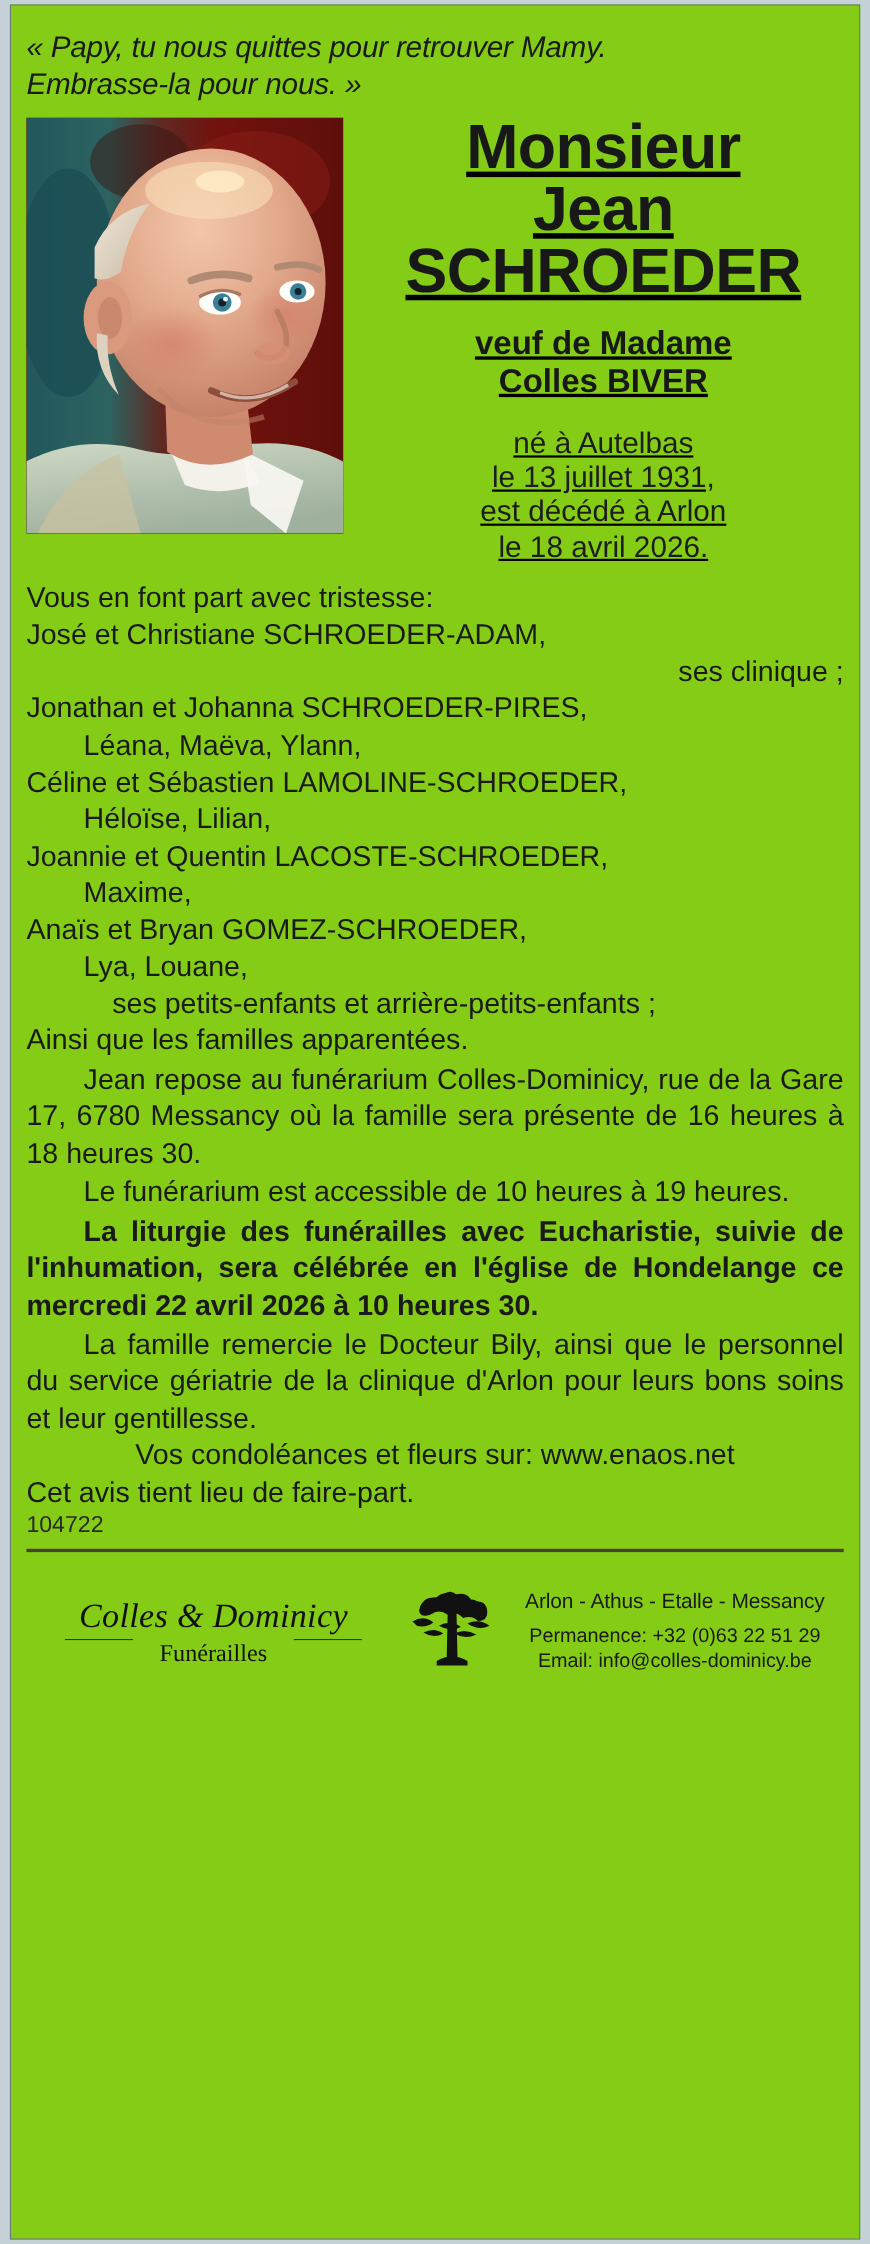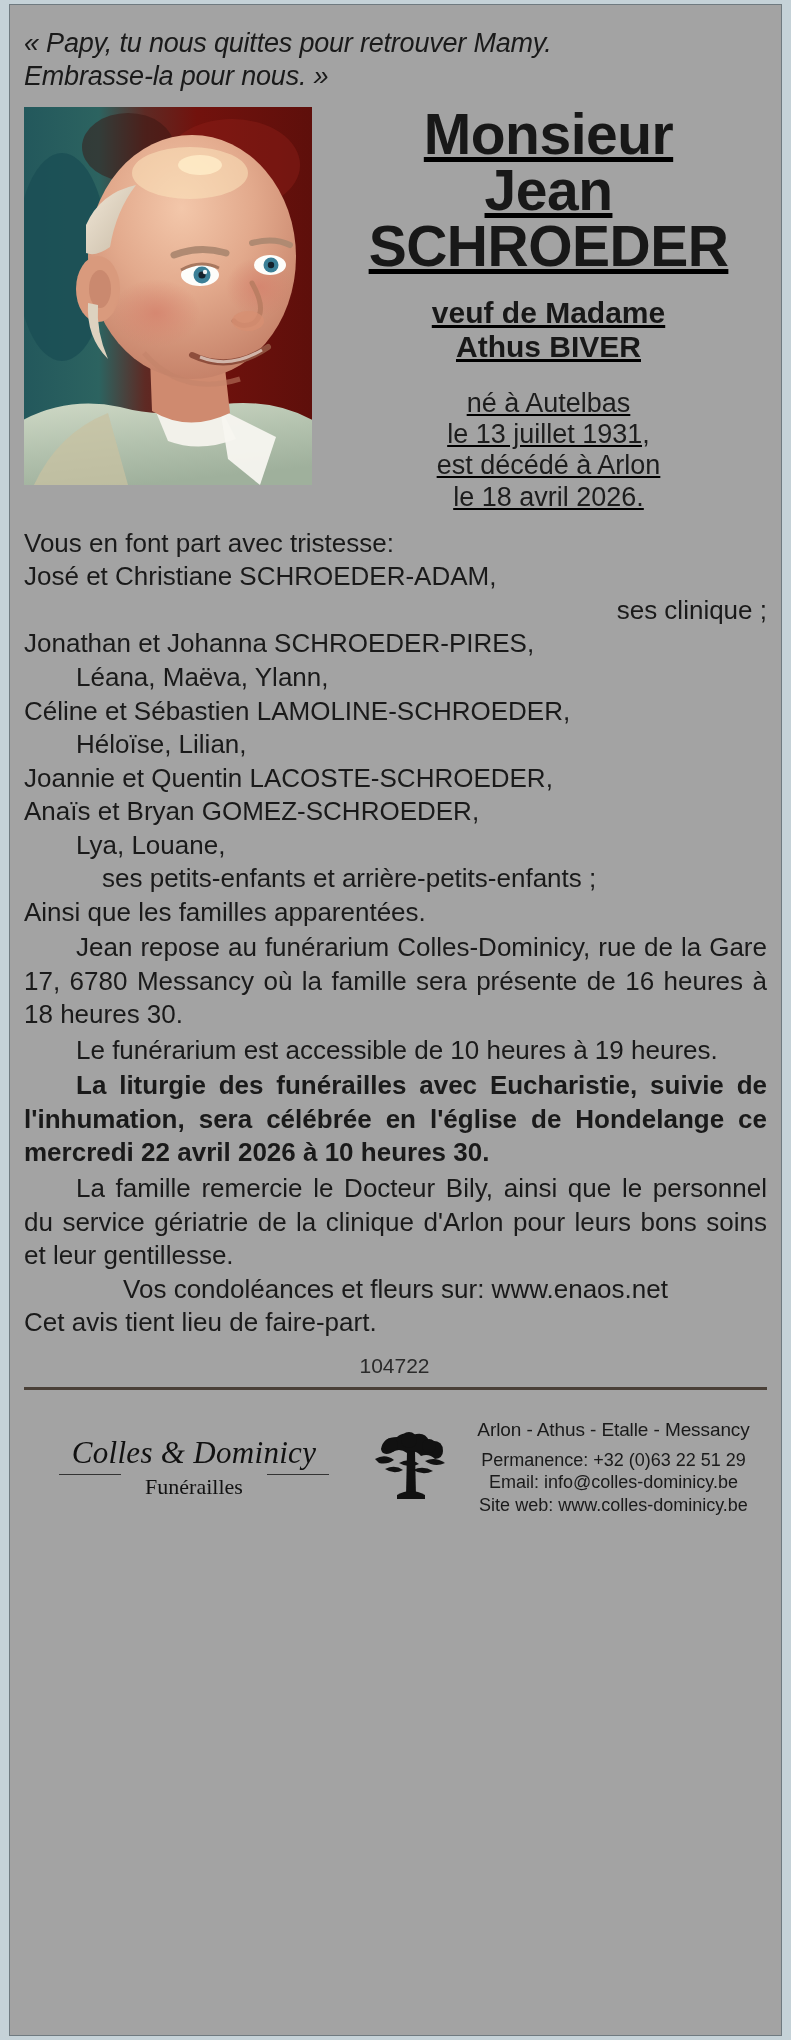--- a/index.html
+++ b/index.html
@@ -8,21 +8,21 @@
     background: #ffffff;
   }
   body {
     font-family: "Liberation Sans", sans-serif;
   }
   .page {
     position: relative;
     width: 791px;
     height: 2040px;
     box-sizing: border-box;
-    background: #a3a3a3;
+    background: #84cc16;
     overflow: hidden;
   }
   
   .frame-outer {
     position: absolute;
     left: 0; top: 0; right: 0; bottom: 0;
     border-left: 9px solid #c5d2d8;
     border-right: 9px solid #c5d2d8;
     border-top: 4px solid #c5d2d8;
     border-bottom: 4px solid #c5d2d8;
@@ -119,24 +119,24 @@
   .line.right { text-align: right; }
   .para {
     text-align: justify;
     text-indent: 52px;
     margin-top: 2px;
   }
   .para.bold { font-weight: bold; }
   .centerline { text-align: center; }
   .nearcenter { }
   .refnum {
-    text-align: center;
+    text-align: left;
     font-size: 21px;
     color: #2a2a2a;
-    margin-top: 12px;
+    margin-top: 0;
     padding-right: 2px;
   }
 
   
   .footer-rule {
     border-top: 3px solid #4a4038;
     margin-top: 8px;
   }
   .footer {
     display: flex;
@@ -284,21 +284,21 @@
         </svg>
       </div>
 
       <div class="headblock">
         <div class="title-monsieur">Monsieur</div>
         <div class="title-first">Jean</div>
         <div class="title-last">SCHROEDER</div>
 
         <div class="spouse">
           <div>veuf de Madame</div>
-          <div>Athus BIVER</div>
+          <div>Colles BIVER</div>
         </div>
 
         <div class="dates">
           <div>né à Autelbas</div>
           <div>le 13 juillet 1931,</div>
           <div>est décédé à Arlon</div>
           <div>le 18 avril 2026.</div>
         </div>
       </div>
     </div>
@@ -307,20 +307,21 @@
       <div class="line">Vous en font part avec tristesse:</div>
 
       <div id="family-list">
           <div class="line">José et Christiane SCHROEDER-ADAM,</div>
           <div class="line right">ses clinique ;</div>
           <div class="line">Jonathan et Johanna SCHROEDER-PIRES,</div>
           <div class="line indent1">Léana, Maëva, Ylann,</div>
           <div class="line">Céline et Sébastien LAMOLINE-SCHROEDER,</div>
           <div class="line indent1">Héloïse, Lilian,</div>
           <div class="line">Joannie et Quentin LACOSTE-SCHROEDER,</div>
+          <div class="line indent1">Maxime,</div>
           <div class="line">Anaïs et Bryan GOMEZ-SCHROEDER,</div>
           <div class="line indent1">Lya, Louane,</div>
           <div class="line indent2">ses petits-enfants et arrière-petits-enfants ;</div>
           <div class="line">Ainsi que les familles apparentées.</div>
         </div>
 
       <div class="para">Jean repose au funérarium Colles-Dominicy, rue de la Gare 17, 6780 Messancy où la famille sera présente de 16 heures à 18 heures 30.</div>
       <div class="para">Le funérarium est accessible de 10 heures à 19 heures.</div>
       <div class="para bold">La liturgie des funérailles avec Eucharistie, suivie de l'inhumation, sera célébrée en l'église de Hondelange ce mercredi 22 avril 2026 à 10 heures 30.</div>
       <div class="para">La famille remercie le Docteur Bily, ainsi que le personnel du service gériatrie de la clinique d'Arlon pour leurs bons soins et leur gentillesse.</div>
@@ -359,19 +360,18 @@
             <circle cx="60" cy="21" r="7"></circle>
           </g>
         </svg>
       </div>
 
       <div class="fh-contact">
         <div class="fh-cities">Arlon - Athus - Etalle - Messancy</div>
         <div class="fh-lines">
           <div>Permanence: +32 (0)63 22 51 29</div>
           <div>Email: info@colles-dominicy.be</div>
-          <div>Site web: www.colles-dominicy.be</div>
         </div>
       </div>
     </div>
 
   </div>
 </div>
 
 </body></html>

